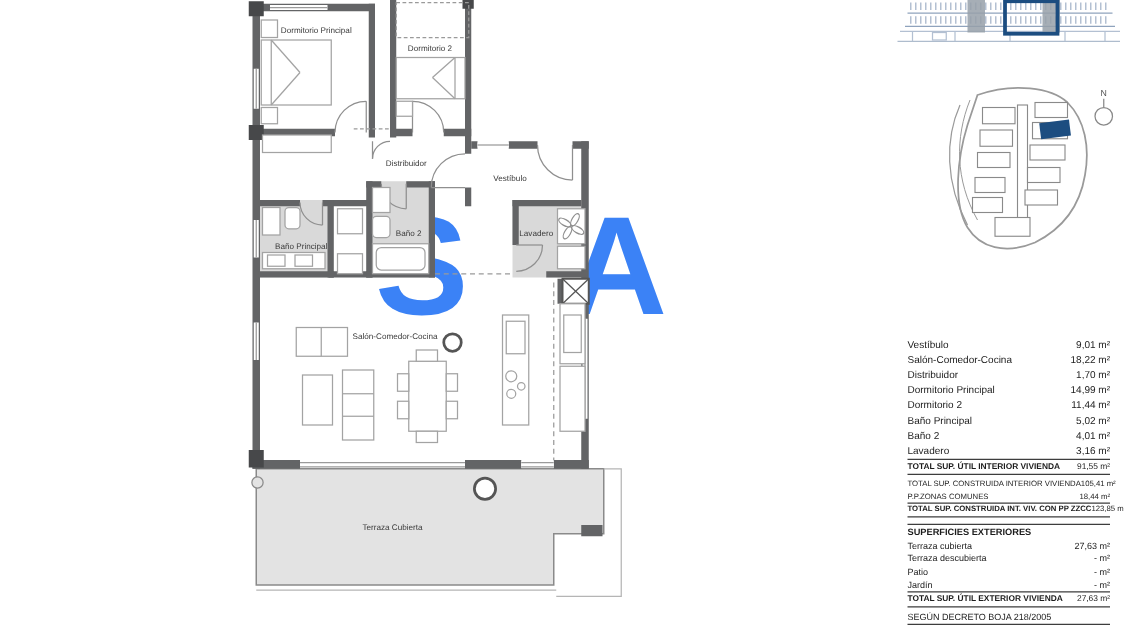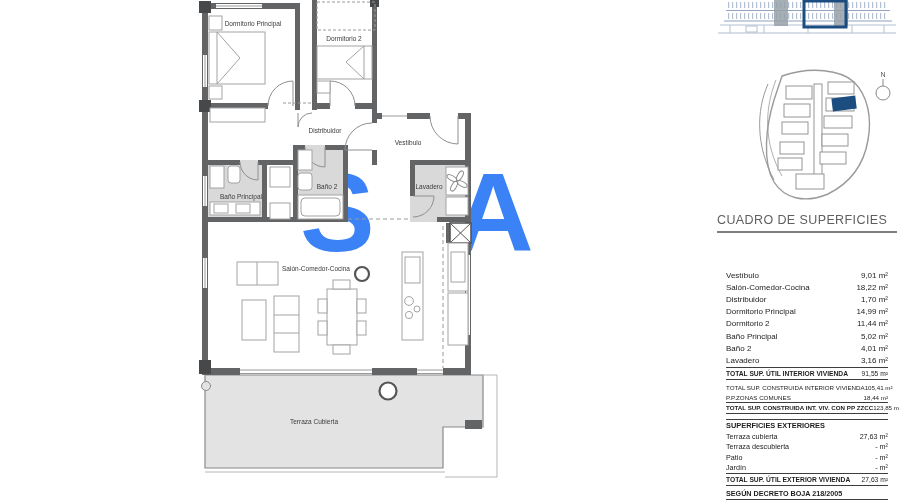--- a/index.html
+++ b/index.html
@@ -30,21 +30,21 @@
   .total{font-size:6.7px;font-weight:bold;height:11px;
          border-top:1px solid #3d3d3d;border-bottom:1.5px solid #3d3d3d;}
   .blk2{margin-top:3px;}
   .blk2 .row{font-size:6.2px;height:9.8px;}
   .blk2 .total{font-size:6.2px;}
   .ext{margin-top:5px;border-top:1px solid #3d3d3d;}
   .ext-title{font-size:7.4px;font-weight:bold;height:11px;display:flex;align-items:center;}
   .ext .row{font-size:7.2px;height:10.6px;}
   .ext .total{font-size:6.7px;}
   .decreto{margin-top:2px;}
-  .decreto-title{font-size:7.2px;font-weight:bold;height:11px;display:flex;align-items:center;
+  .decreto-title{font-size:7.2px;font-weight:normal;height:11px;display:flex;align-items:center;
                  border-bottom:1.5px solid #3d3d3d;}
   .decreto .row{font-size:7px;height:11px;}
 </style>
 </head>
 <body>
 
 <div class="watermark">SA</div>
 
 <svg class="plan" viewBox="0 0 520 500" xmlns="http://www.w3.org/2000/svg">
 
@@ -297,21 +297,20 @@
       <rect x="80" y="108" width="28" height="15"></rect>
     </g>
     <rect x="116" y="31" width="24" height="13" fill="#1c4d80" transform="rotate(-7 128 37)"></rect>
     <g>
       <text x="167" y="11" font-size="7" fill="#555" text-anchor="middle">N</text>
       <line x1="167" y1="13" x2="167" y2="20" stroke="#888" stroke-width="1"></line>
       <circle cx="167" cy="27" r="7" fill="none" stroke="#888" stroke-width="1"></circle>
     </g>
   </svg>
 
-  <div class="sec-title title-cuadro">CUADRO DE SUPERFICIES</div>
 
   <div class="table">
     <div class="row">
         <span class="lbl">Vestíbulo</span>
         <span class="val">9,01 m²</span>
       </div>
     <div class="row">
         <span class="lbl">Salón-Comedor-Cocina</span>
         <span class="val">18,22 m²</span>
       </div>

